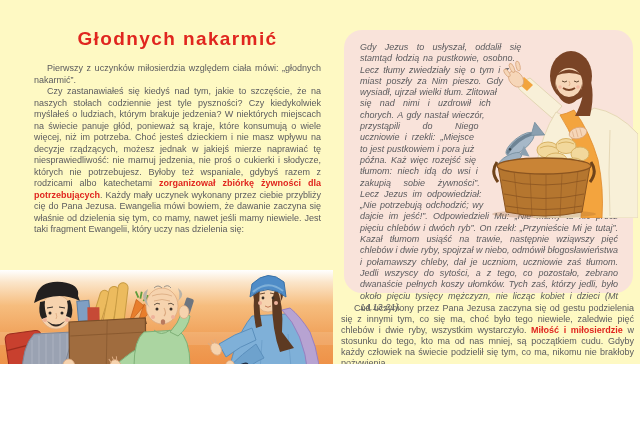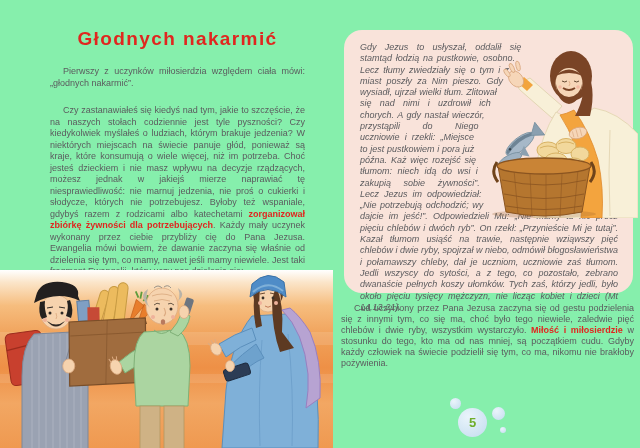--- a/index.html
+++ b/index.html
@@ -1,24 +1,24 @@
 <!DOCTYPE html>
 <html><head>
 <meta charset="utf-8">
 <style>
   html,body{margin:0;padding:0;}
   body{width:640px;height:448px;overflow:hidden;background:#ffffff;
        font-family:"Liberation Sans","DejaVu Sans",sans-serif;}
-  .page{position:relative;width:640px;height:448px;background:#86efac;overflow:hidden;}
+  .page{position:relative;width:640px;height:364px;background:#fef9c3;overflow:hidden;}
 
   
   .left-col{position:absolute;left:34px;top:28px;width:287px;}
   .title{margin:0 0 13px 0;text-align:center;font-size:19px;font-weight:bold;
          letter-spacing:1.4px;color:#e0261f;}
-  .body-text{margin:16px;font-size:9px;line-height:11.5px;color:#5b5b5e;
+  .body-text{margin:0;font-size:9px;line-height:11.5px;color:#5b5b5e;
              text-align:justify;text-indent:13px;}
   .red-bold{color:#e0261f;font-weight:bold;}
 
   
   .gospel-box{position:absolute;left:344px;top:30px;width:289px;height:263px;
               background:#f9e3da;border-radius:18px;box-sizing:border-box;
               padding:12px 15px 10px 16px;}
   .jesus-float{float:right;width:150px;height:162px;margin-left:4px;
                shape-outside:polygon(69px 0px,150px 0px,150px 162px,25px 162px,15px 100px);
                shape-margin:5px;}

